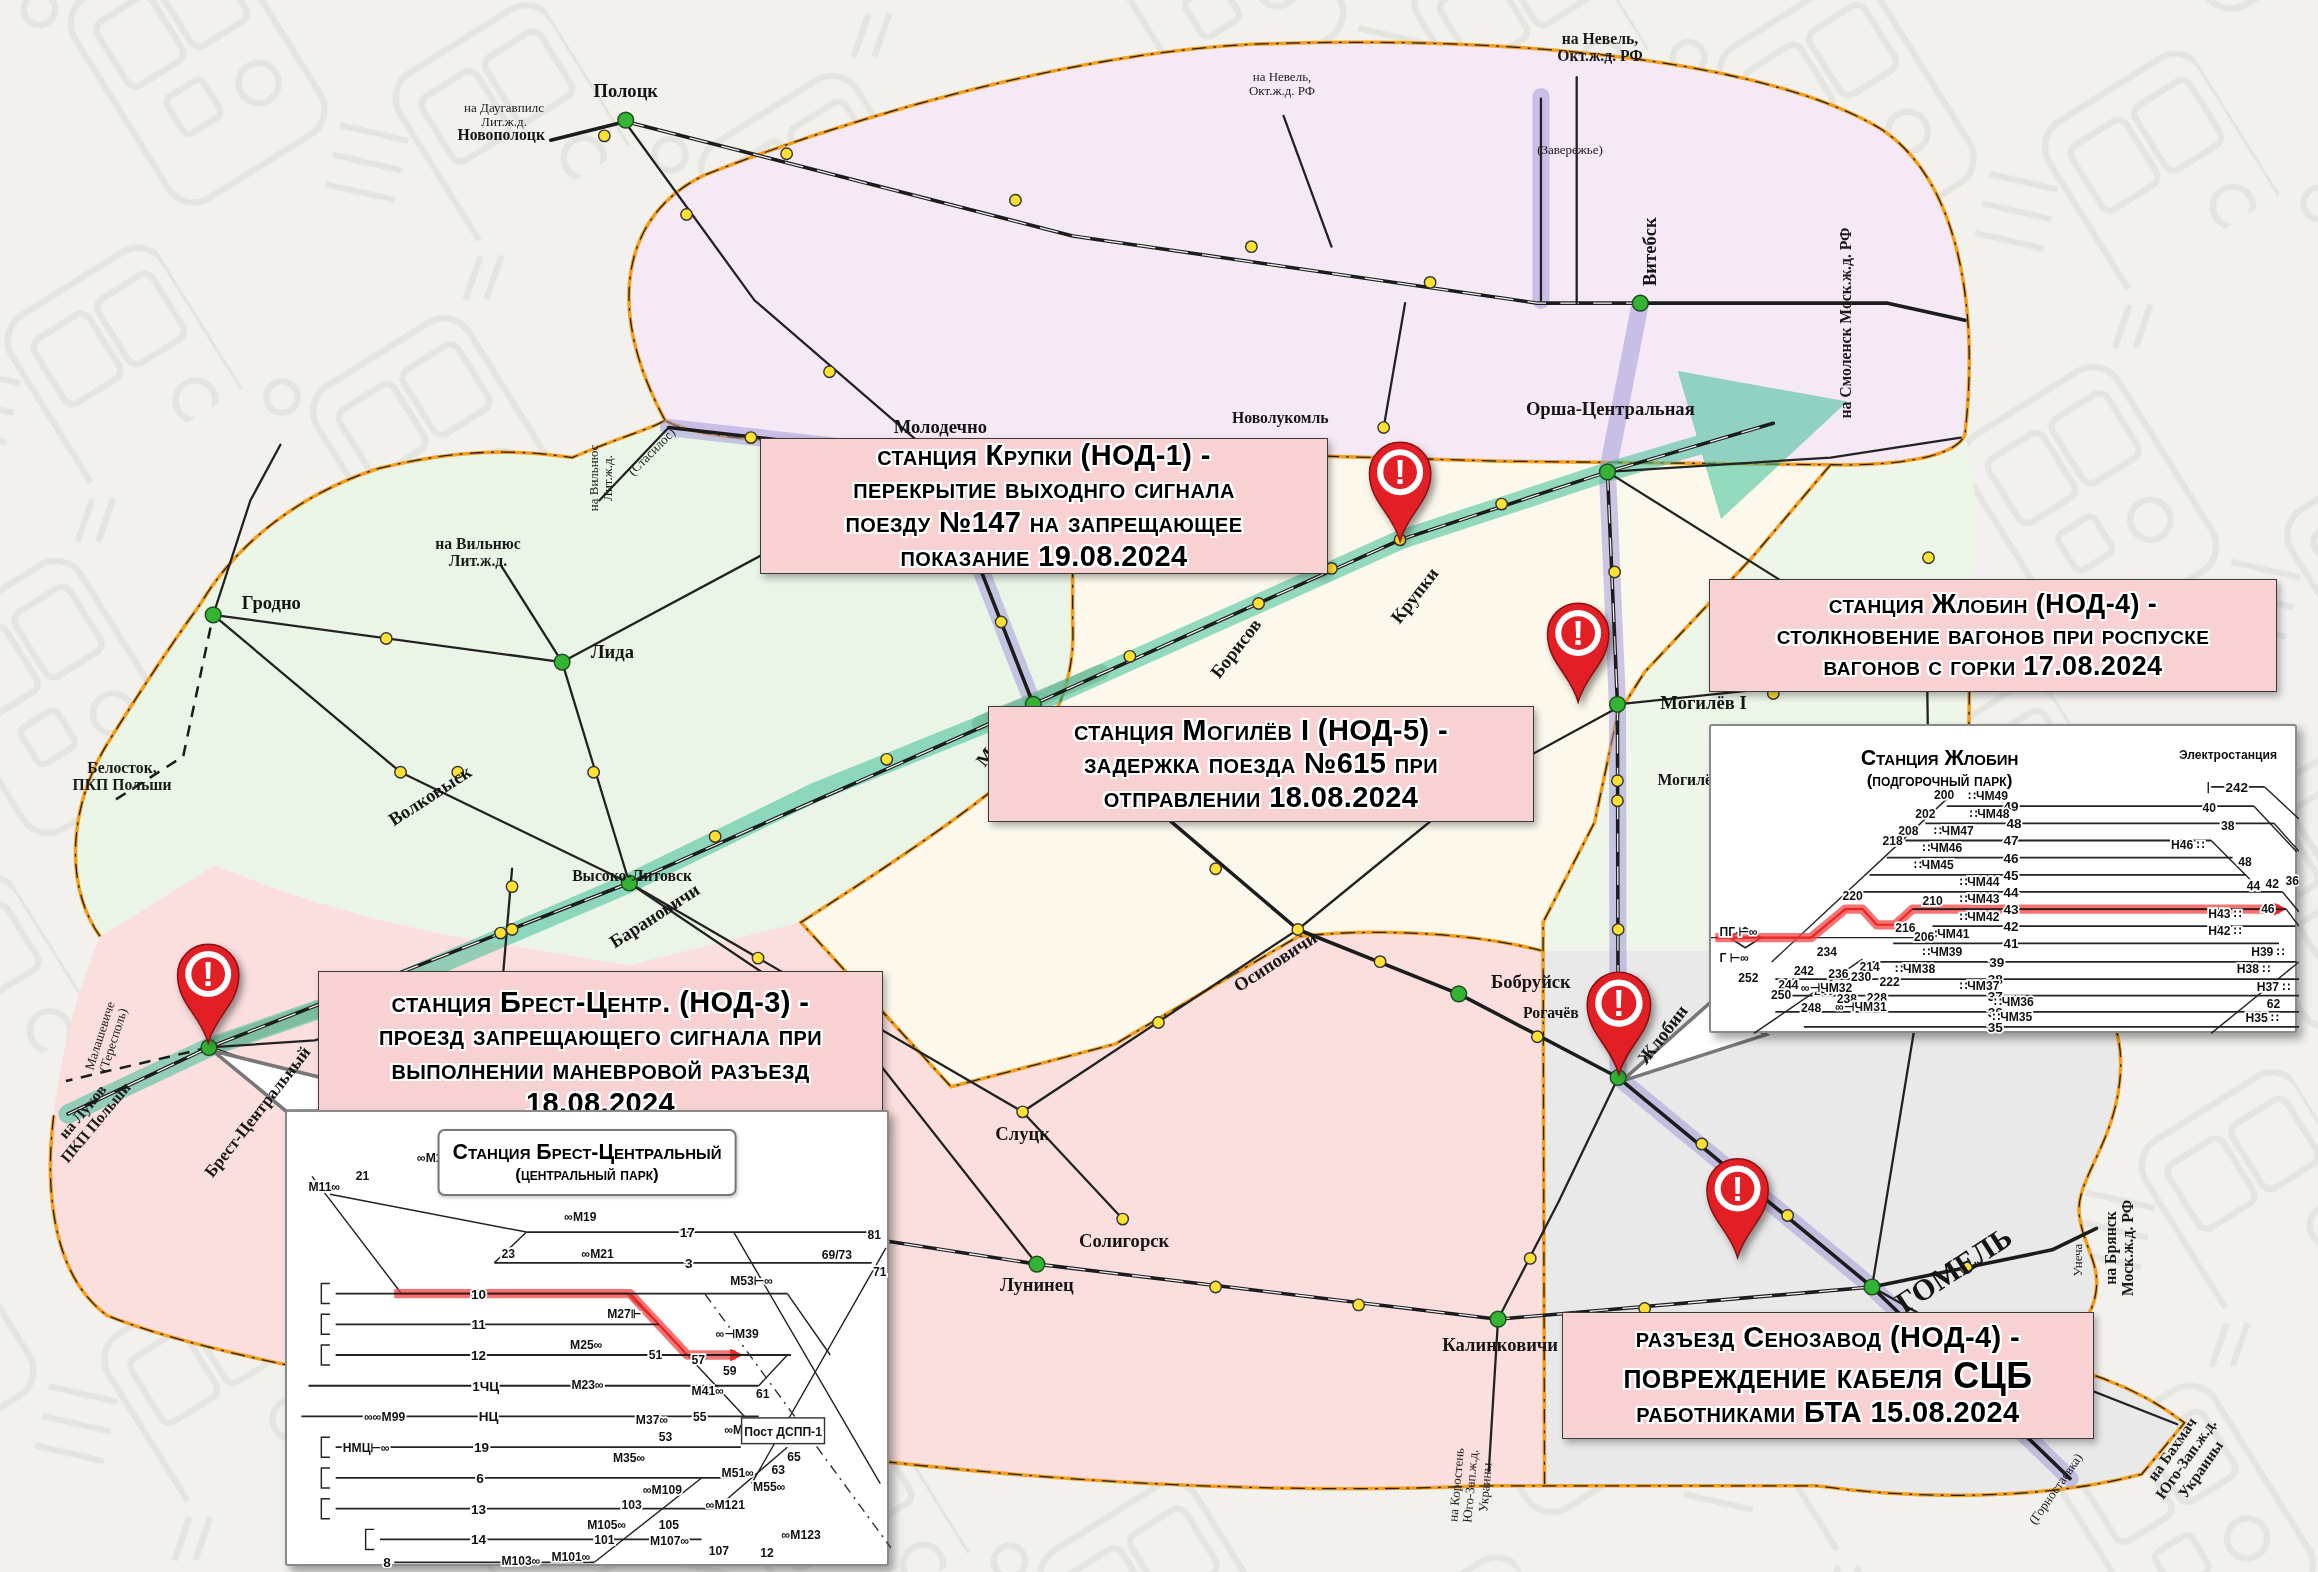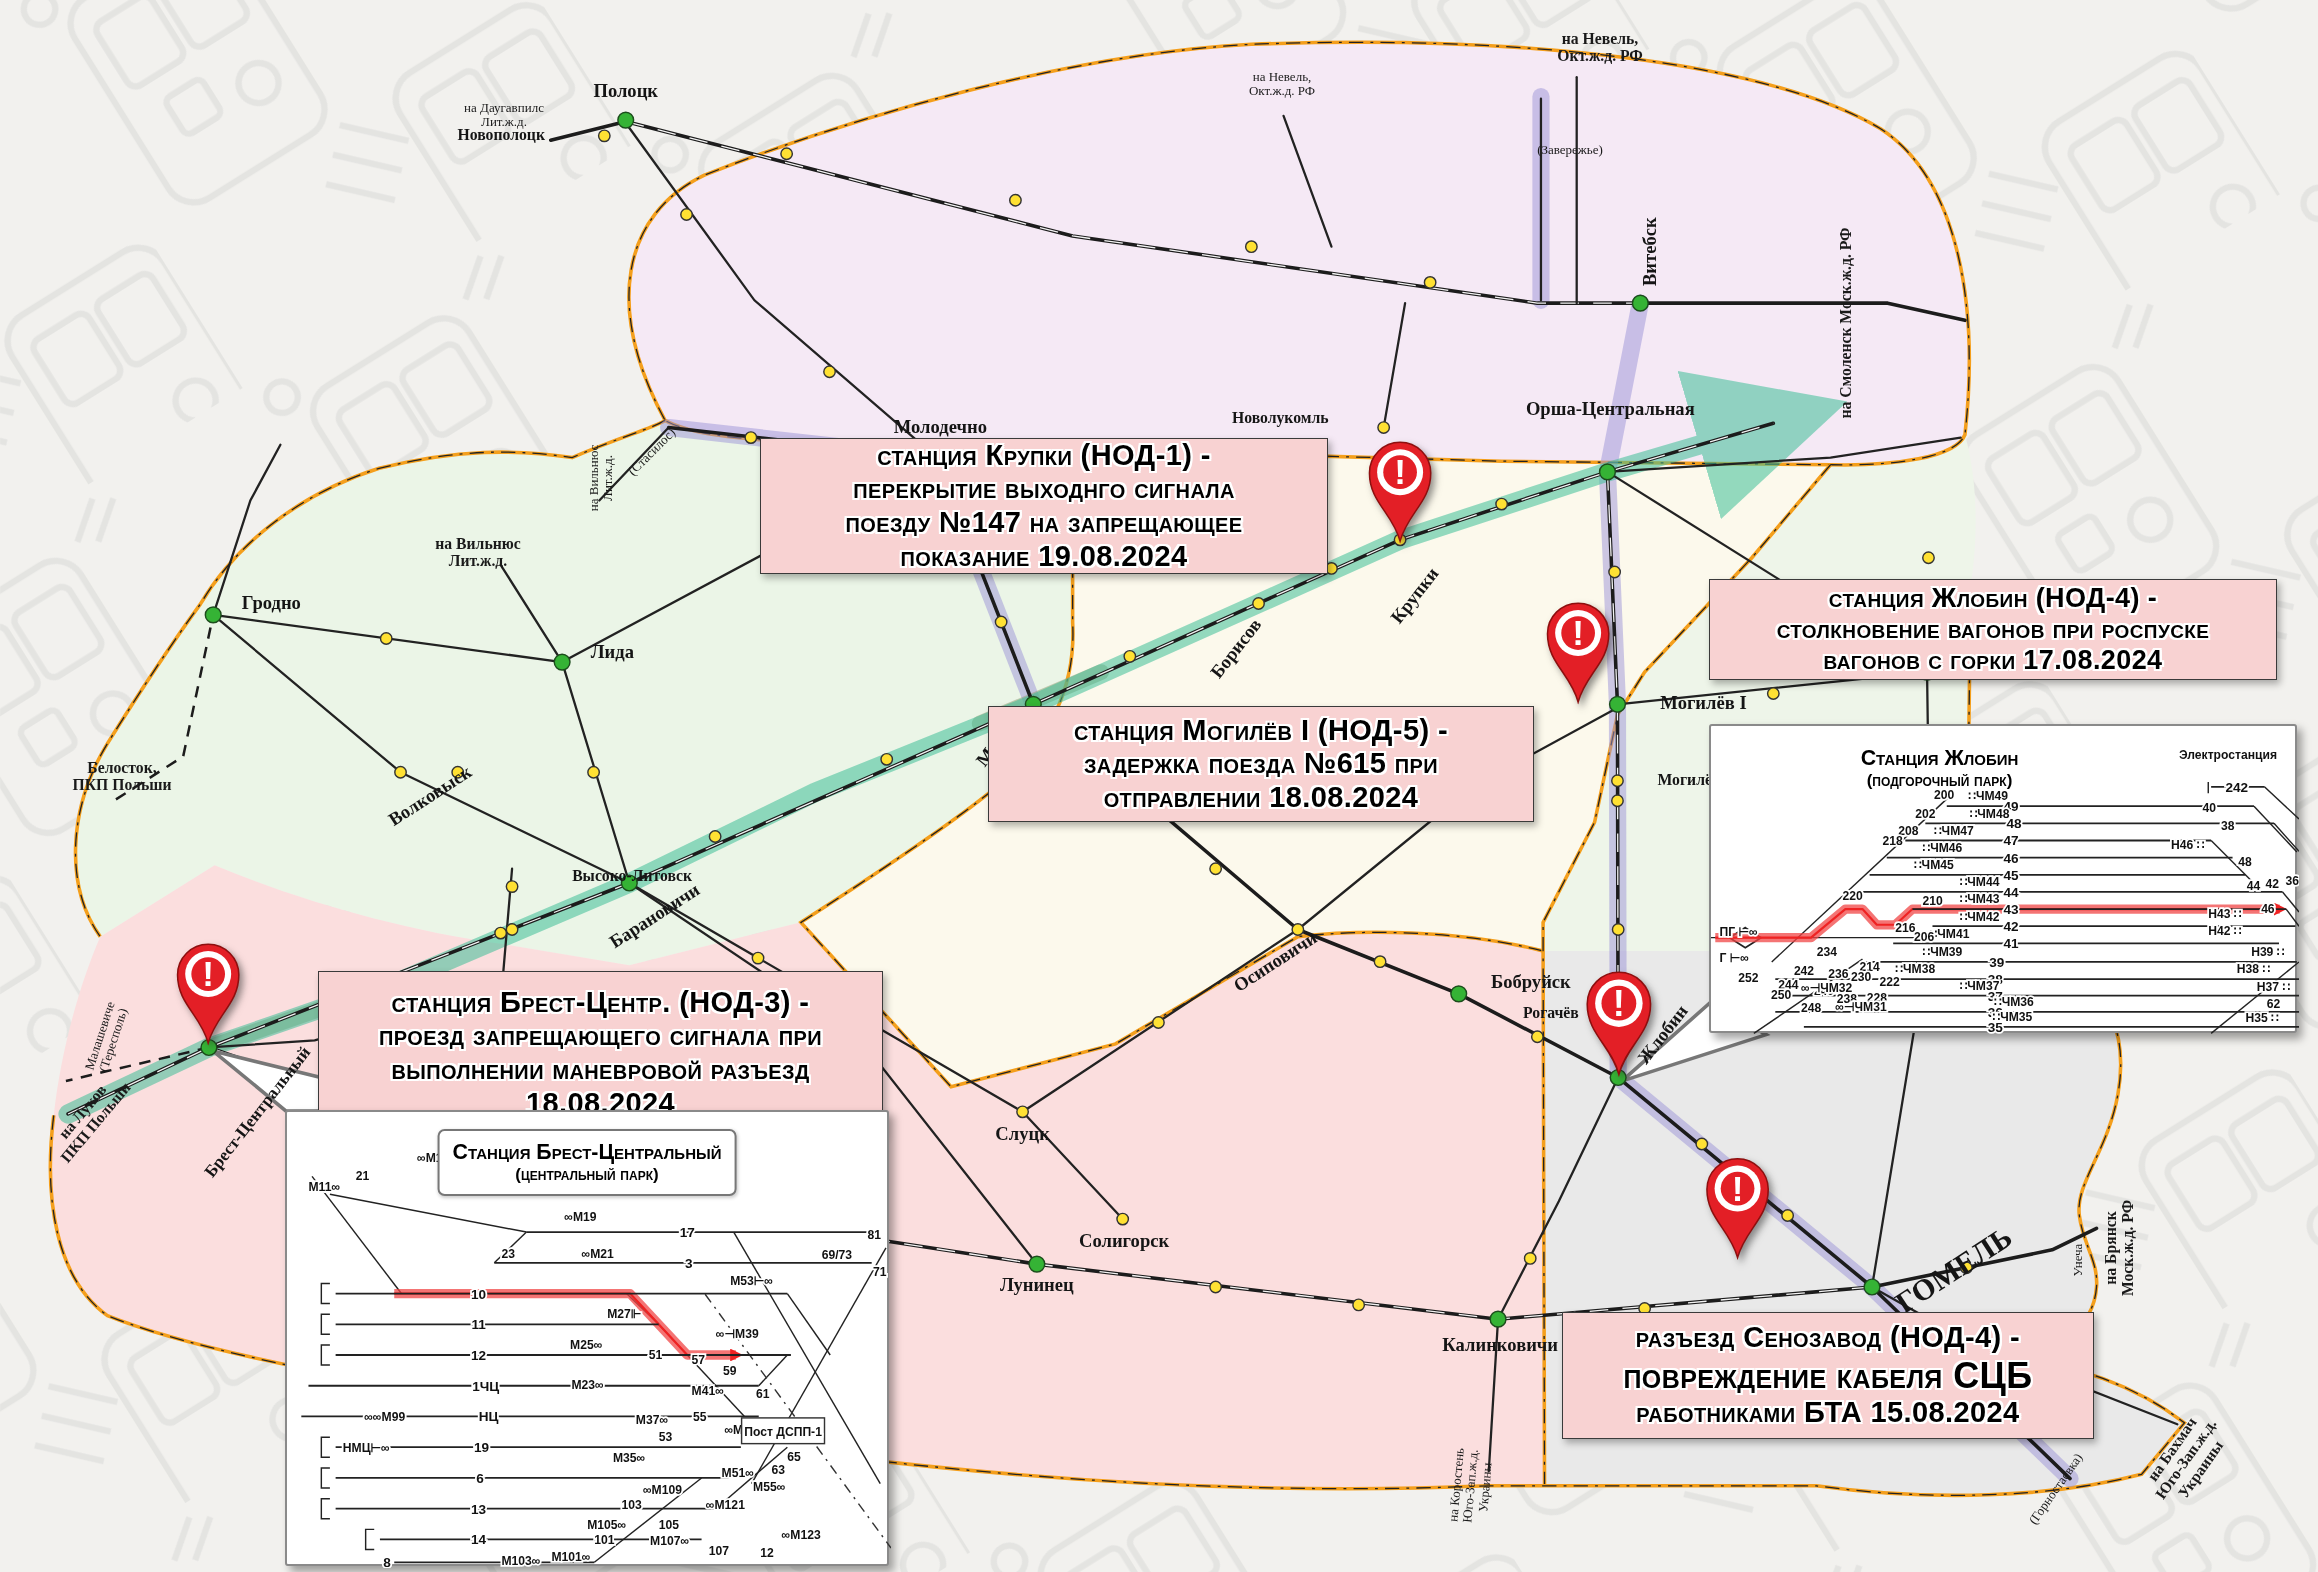--- a/index.html
+++ b/index.html
@@ -301,21 +301,21 @@
       </g>
   </svg>
 
   <div id="callouts">
       <div class="callout" style="left: 760px; top: 438px; width: 568px; height: 136px;">
         <div class="co-line" style="font-size: 29px;">станция Крупки (НОД-1) -</div>
         <div class="co-line" style="font-size: 29px;">перекрытие выходнго сигнала</div>
         <div class="co-line" style="font-size: 29px;">поезду №147 на запрещающее</div>
         <div class="co-line" style="font-size: 29px;">показание 19.08.2024</div>
       </div>
-      <div class="callout" style="left: 1709px; top: 579px; width: 568px; height: 101px;">
+      <div class="callout" style="left: 1709px; top: 579px; width: 568px; height: 113px;">
         <div class="co-line" style="font-size: 27px;">станция Жлобин (НОД-4) -</div>
         <div class="co-line" style="font-size: 27px;">столкновение вагонов при роспуске</div>
         <div class="co-line" style="font-size: 27px;">вагонов с горки 17.08.2024</div>
       </div>
       <div class="callout" style="left: 988px; top: 706px; width: 546px; height: 116px;">
         <div class="co-line" style="font-size: 29px;">станция Могилёв I (НОД-5) -</div>
         <div class="co-line" style="font-size: 29px;">задержка поезда №615 при</div>
         <div class="co-line" style="font-size: 29px;">отправлении 18.08.2024</div>
       </div>
       <div class="callout" style="left: 318px; top: 971px; width: 565px; height: 164px;">

